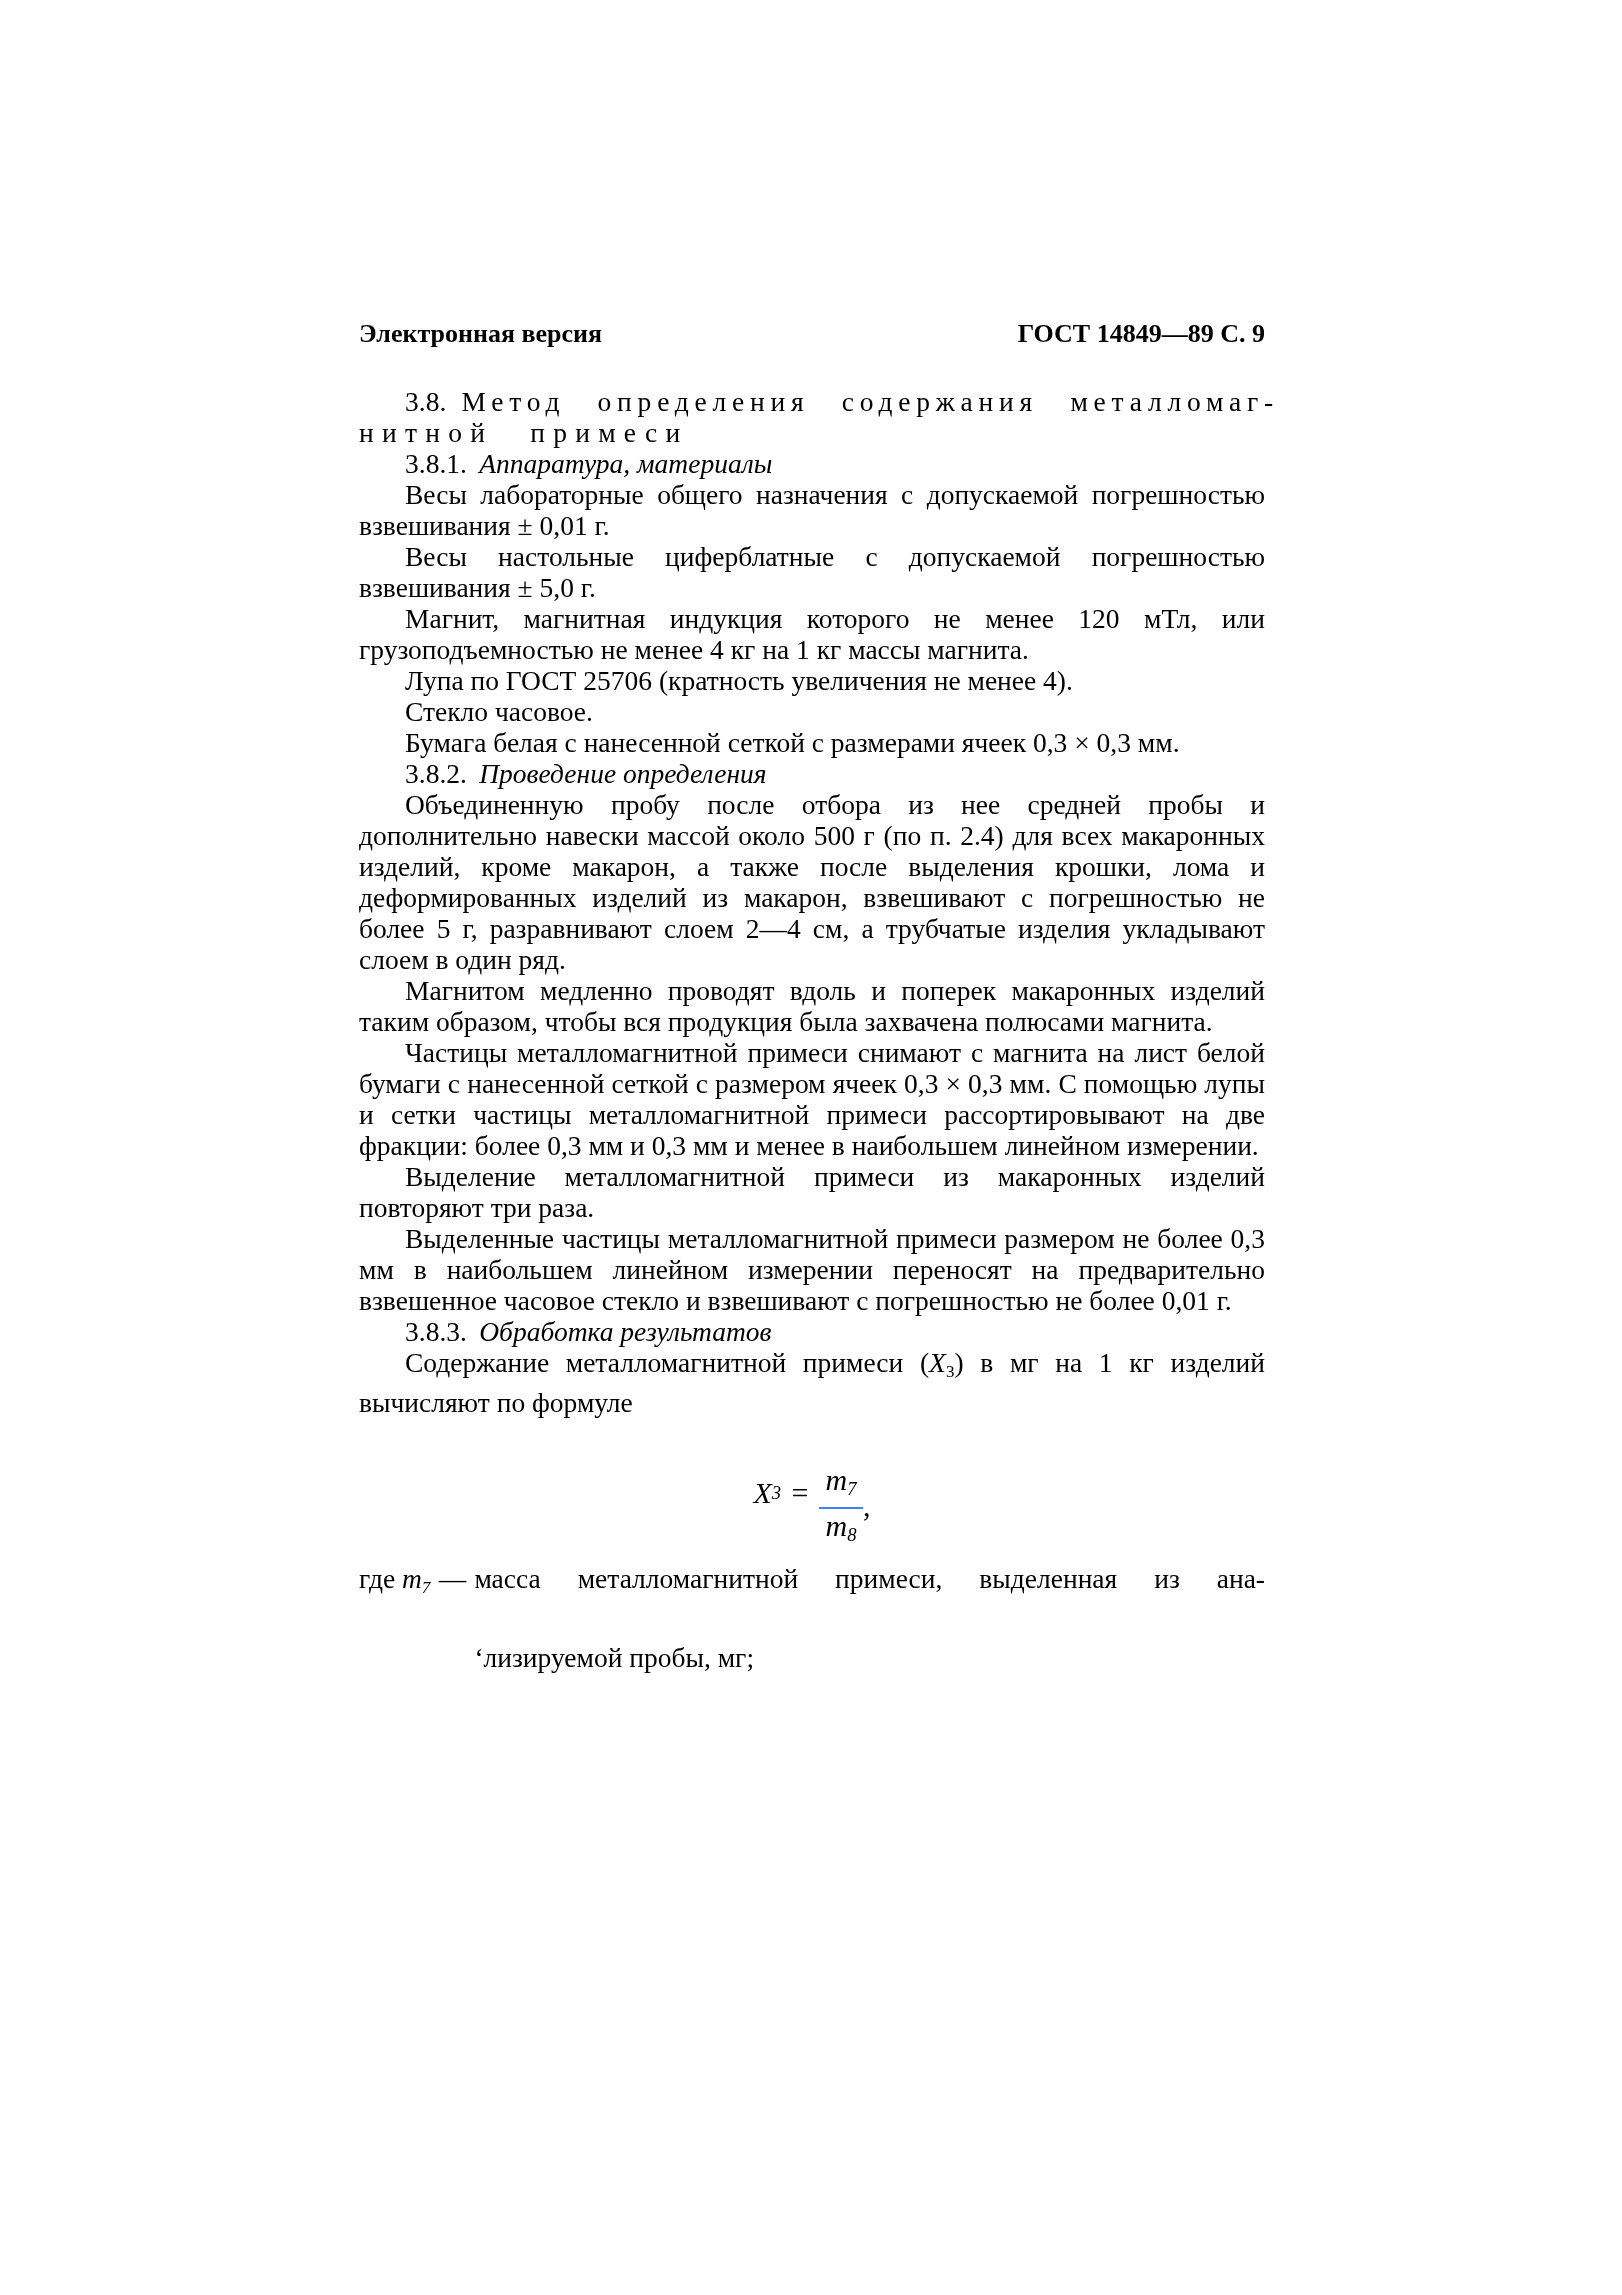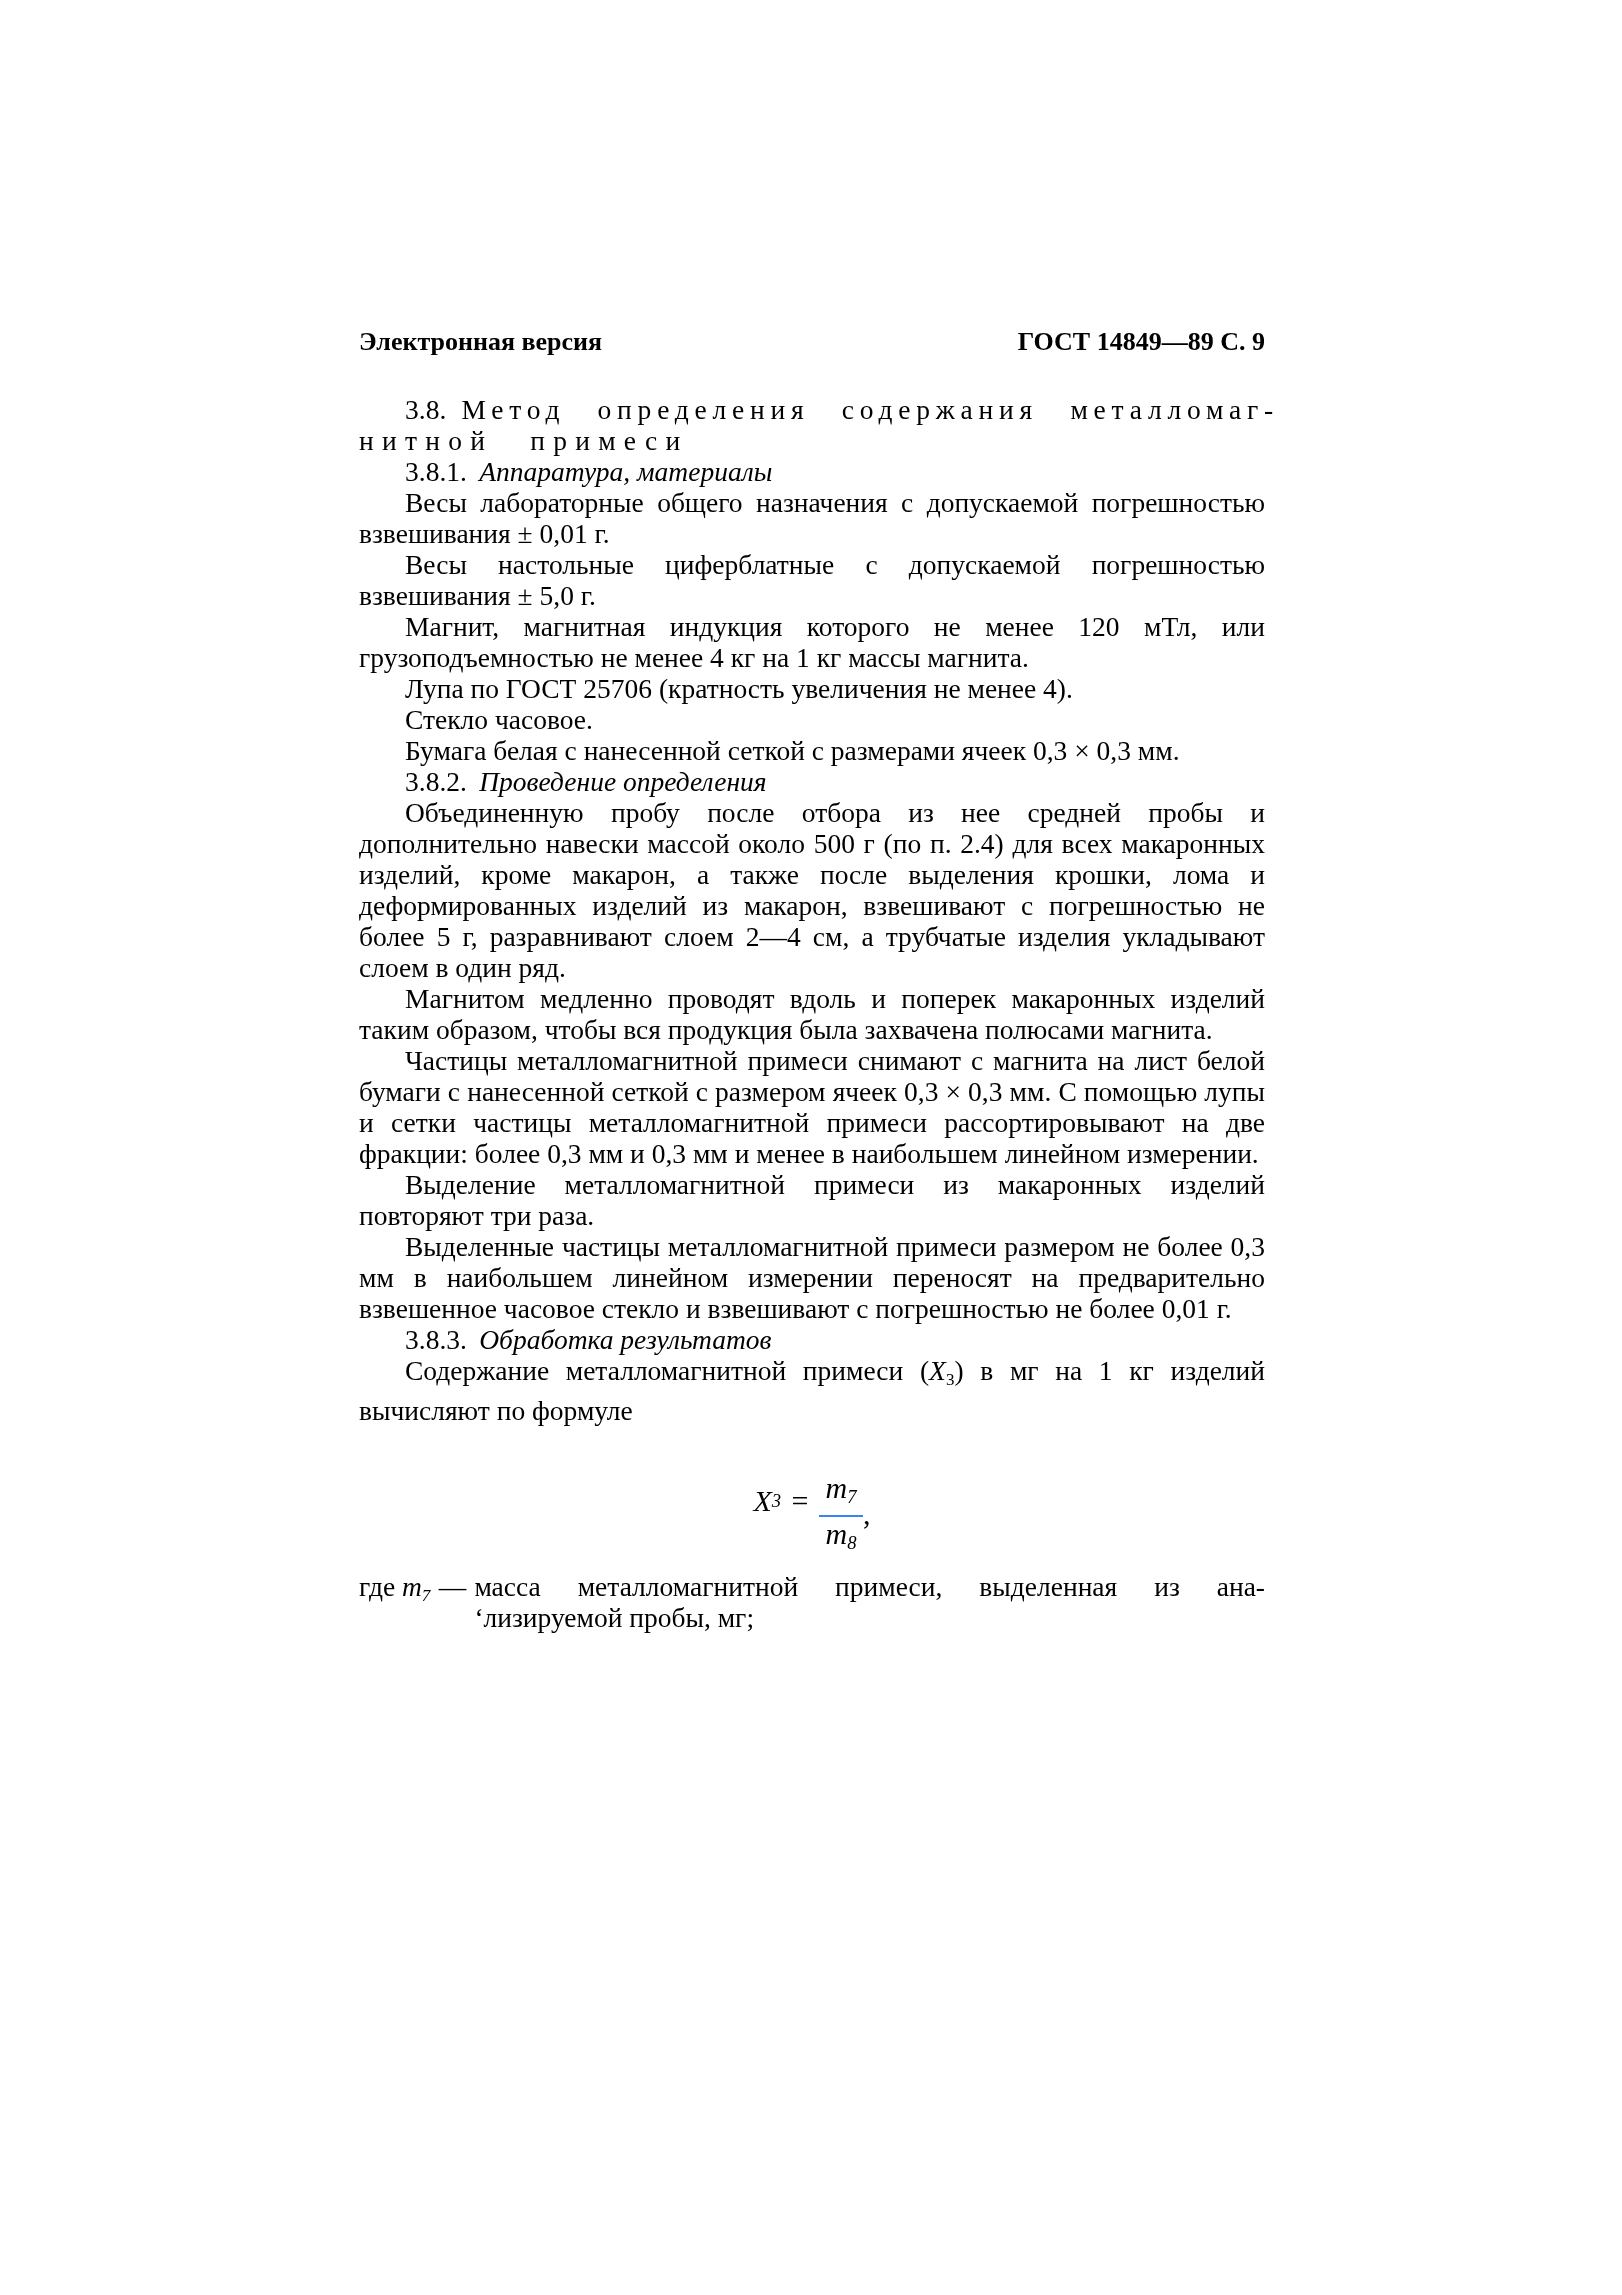--- a/index.html
+++ b/index.html
@@ -8,21 +8,21 @@
     width: 1622px;
     height: 2295px;
     background: #ffffff;
     font-family: "Liberation Serif", serif;
     color: #000000;
     overflow: hidden;
   }
   .content {
     position: absolute;
     left: 359px;
-    top: 326px;
+    top: 318px;
     width: 906px;
     font-size: 27.5px;
     line-height: 31px;
   }
   .doc-header {
     display: flex;
     justify-content: space-between;
     align-items: baseline;
     font-weight: 700;
     font-size: 26px;
@@ -83,21 +83,21 @@
   .frac .num { padding: 0 6.5px; margin-top: 29px; }
   .formula-comma { align-self: center; margin-top: 26px; }
   .where { display: flex; }
   .where-lead { white-space: pre; flex: 0 0 auto; }
   .where-dash { margin: 0 0.30em 0 0.30em; }
   .where-body { flex: 1 1 auto; }
   .where-l1 {
     text-align: justify;
     text-align-last: justify;
   }
-  .where-l2 { text-align: left; }
+  .where-l2 { text-align: left; margin-top: 48px; }
 </style>
 </head>
 <body>
 
 <div class="page">
   <div class="content">
 
     <div class="doc-header">
       <span>Электронная версия</span>
       <span>ГОСТ 14849—89 С. 9</span>

